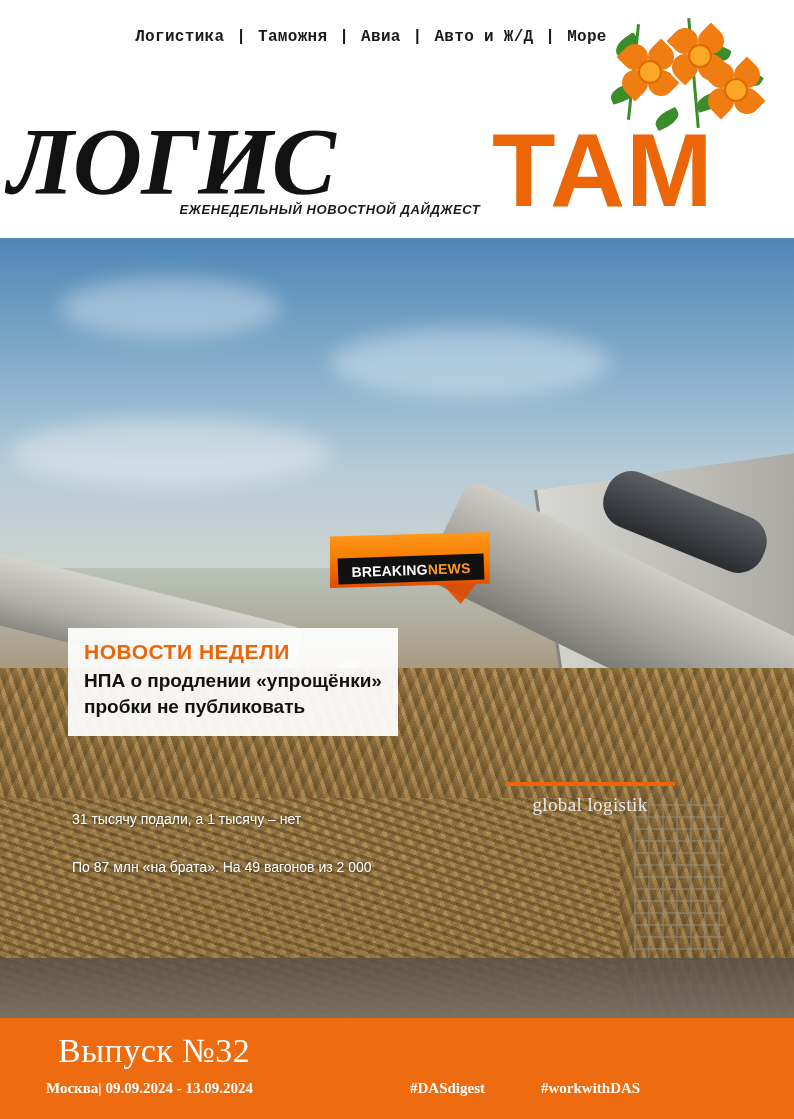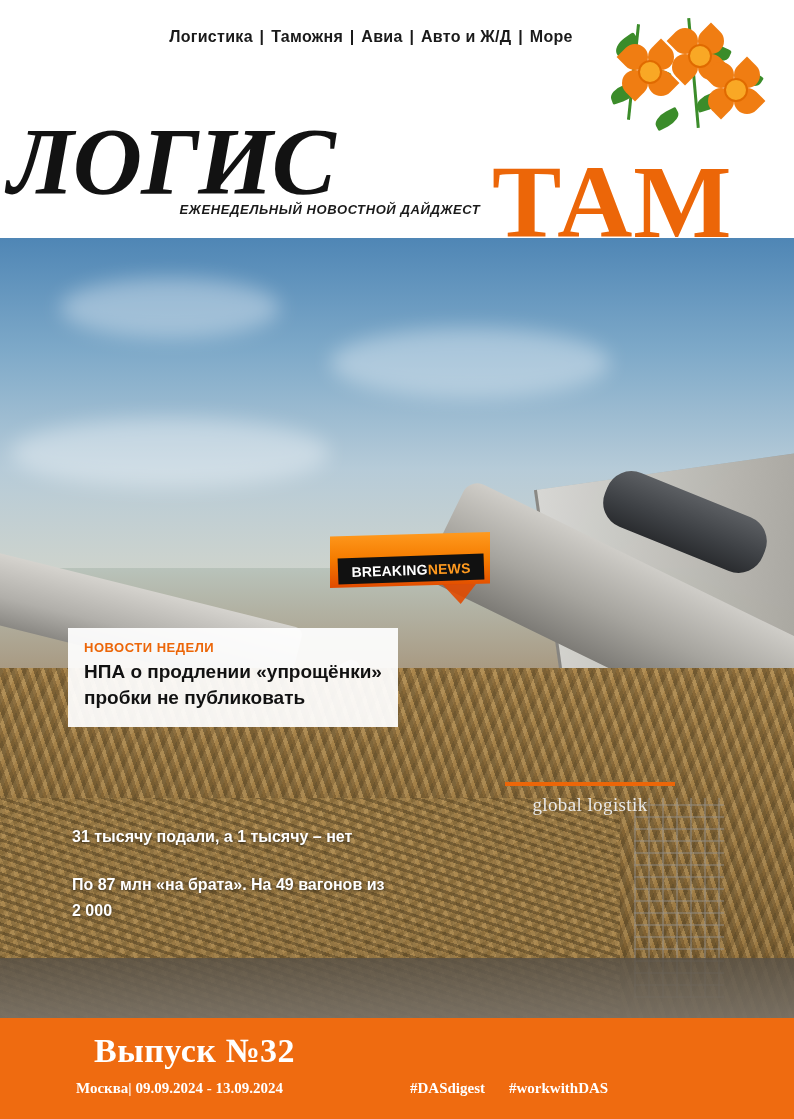--- a/index.html
+++ b/index.html
@@ -22,21 +22,21 @@
     height: 238px;
     background: #ffffff;
     overflow: hidden;
   }
   .masthead-rubrics {
     position: absolute;
     top: 28px;
     left: 0;
     width: 742px;
     text-align: center;
-    font-family: Liberation Sans, sans-serif;
+    font-family: Liberation Mono, monospace;
     font-weight: bold;
     font-size: 16px;
     color: #1a1a1a;
     letter-spacing: 0.3px;
   }
   .masthead-rubrics span.sep {
     font-weight: bold;
     padding: 0 2px;
   }
   .logo-wrap {
@@ -54,22 +54,22 @@
     font-style: italic;
     font-weight: bold;
     font-size: 96px;
     line-height: 96px;
     color: #121212;
     letter-spacing: -1px;
   }
   .logo-tam {
     position: absolute;
     left: 492px;
-    top: 92px;
-    font-family: Liberation Serif, serif;
+    top: 60px;
+    font-family: Liberation Sans, sans-serif;
     font-weight: bold;
     font-size: 104px;
     line-height: 104px;
     color: #ec6608;
     letter-spacing: 1px;
   }
   .masthead-sub {
     position: absolute;
     top: 202px;
     left: 150px;
@@ -299,21 +299,21 @@
     left: 68px;
     top: 390px;
     width: 330px;
     background: rgba(255,255,255,0.93);
     padding: 12px 16px 16px 16px;
     box-sizing: border-box;
   }
   .headline-kicker {
     font-family: "Liberation Sans", sans-serif;
     font-weight: bold;
-    font-size: 13px;
+    font-size: 21px;
     color: #ec6608;
     letter-spacing: 0.5px;
     margin-bottom: 4px;
   }
   .headline-title {
     font-family: "Liberation Sans", sans-serif;
     font-weight: bold;
     font-size: 19px;
     line-height: 26px;
     color: #111;
@@ -321,27 +321,26 @@
 
   
   .news-list {
     position: absolute;
     left: 72px;
     top: 568px;
     width: 320px;
   }
   .news-item {
     font-family: "Liberation Sans", sans-serif;
-    font-weight: bold;
-    font-size: 16px;
+    font-weight: normal;
+    font-size: 14px;
     line-height: 26px;
     color: #ffffff;
     margin-bottom: 22px;
     text-shadow: 0 1px 3px rgba(0,0,0,0.55);
-    margin-top: 18px;
   }
 
   
   .das-mark {
     position: absolute;
     left: 455px;
     top: 540px;
     width: 270px;
     text-align: center;
   }
@@ -374,46 +373,45 @@
     bottom: 0;
     width: 794px;
     height: 101px;
     background: #ef6b10;
   }
   .issue {
     position: absolute;
     left: 58px;
     top: 14px;
     font-family: "Liberation Serif", serif;
-    font-weight: bold;
+    font-weight: normal;
     font-size: 34px;
     color: #ffffff;
     letter-spacing: 0.5px;
-    margin-left: 36px;
   }
   .issue-date {
     position: absolute;
-    left: 76px;
+    left: 46px;
     top: 62px;
     font-family: "Liberation Serif", serif;
     font-weight: bold;
     font-size: 15px;
     color: #ffffff;
   }
   .hashtags {
     position: absolute;
     left: 410px;
     top: 62px;
     width: 340px;
     font-family: "Liberation Serif", serif;
     font-weight: bold;
     font-size: 15px;
     color: #ffffff;
     display: flex;
-    gap: 24px;
+    gap: 56px;
   }
 </style>
 </head>
 <body>
 
 <div class="masthead">
 
   <div class="masthead-rubrics">
     <span>Логистика</span>
     <span class="sep">|</span>

